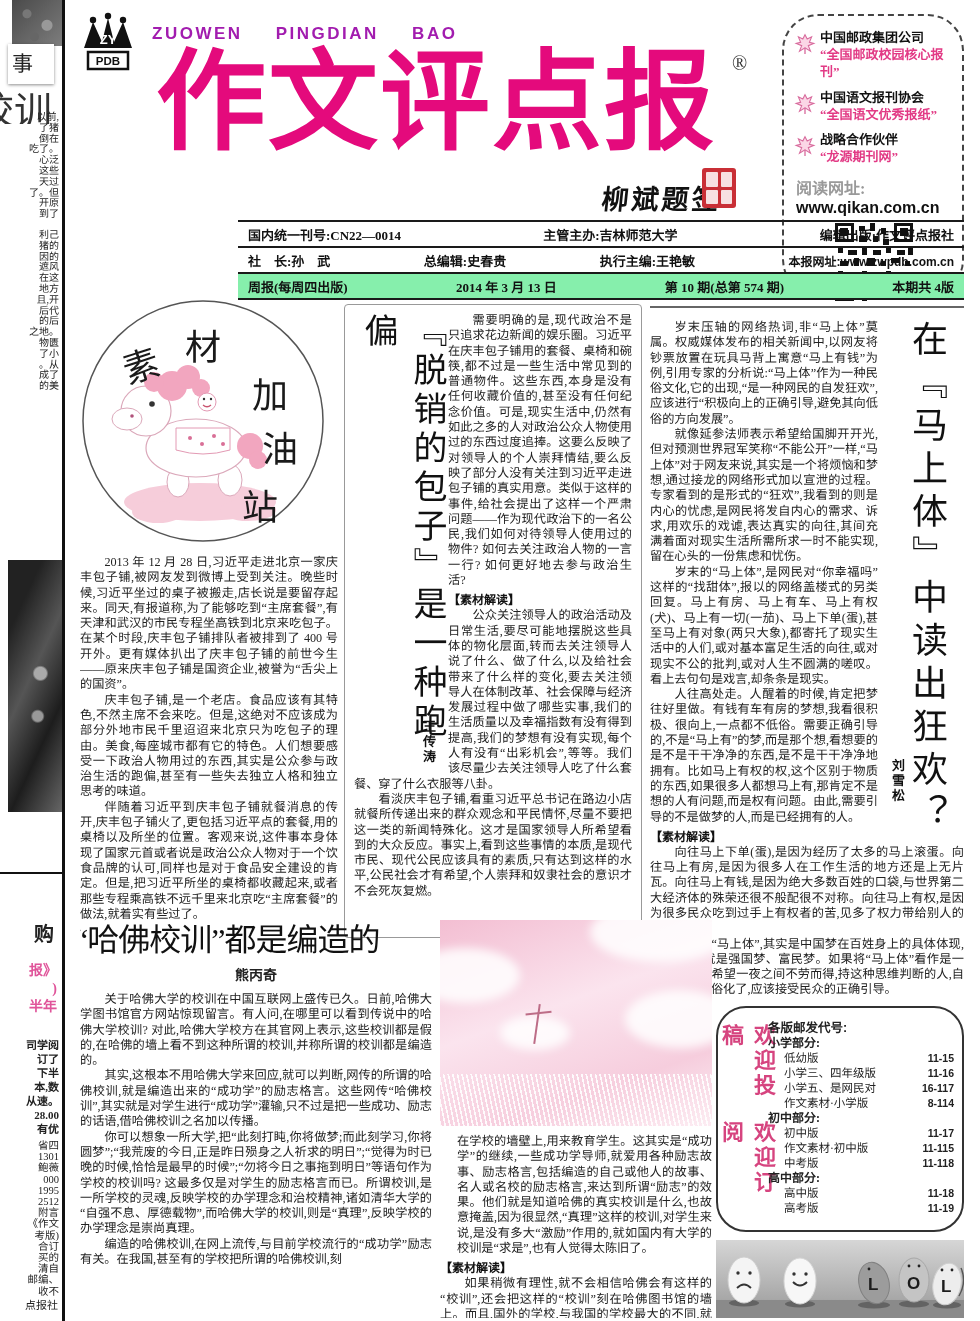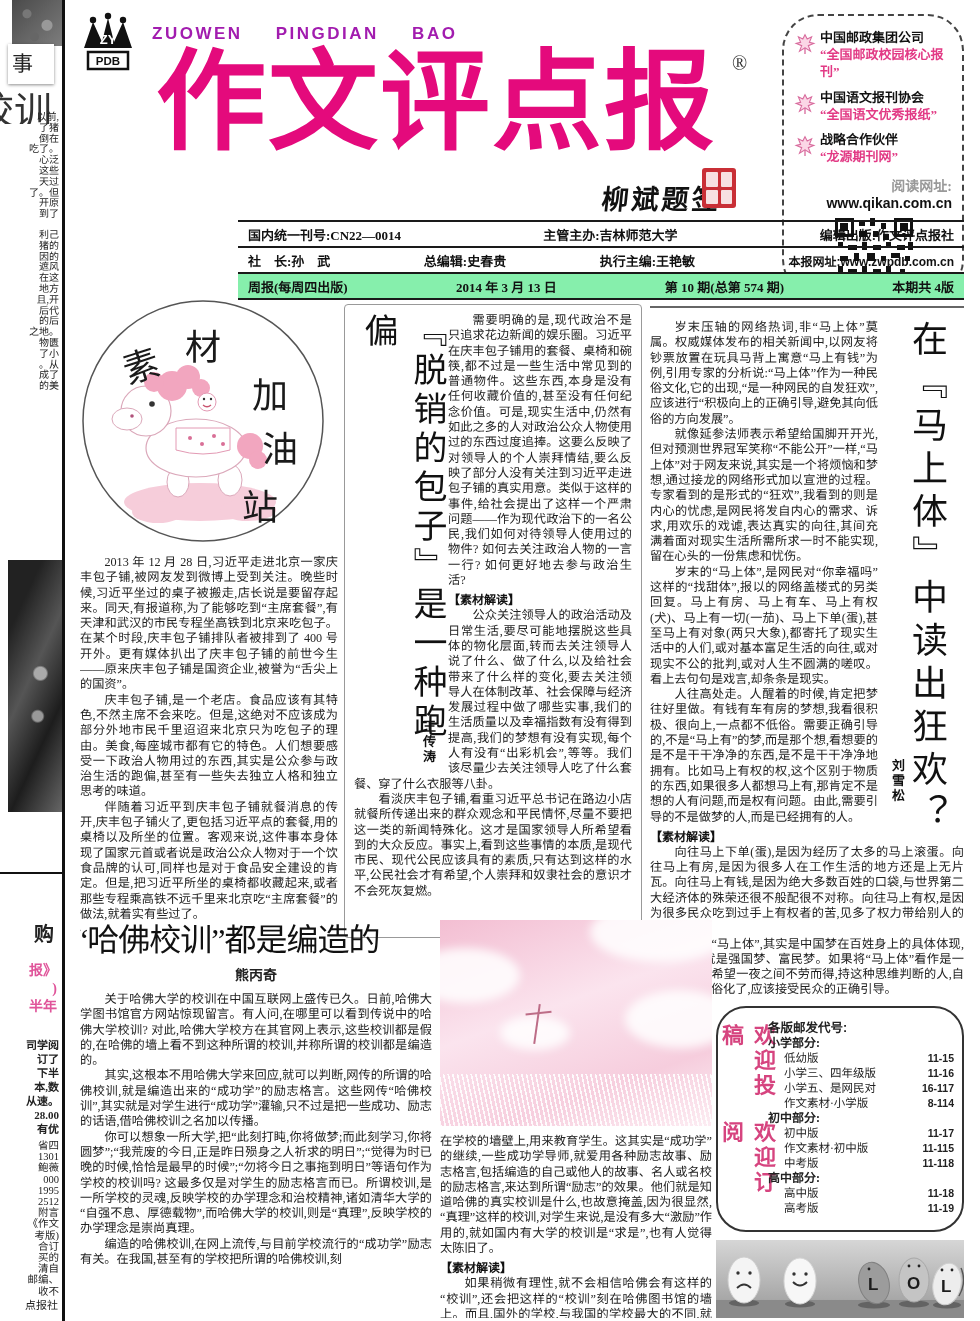--- a/index.html
+++ b/index.html
@@ -41,37 +41,37 @@
   .seal{position:absolute;left:702px;top:168px;width:34px;height:40px;background:#c92f36;border-radius:3px;
      display:grid;grid-template-columns:1fr 1fr;gap:3px;padding:4px;box-sizing:border-box;}
   .seal i{background:rgba(255,255,255,.85);border-radius:1px;}
   
   .pbox{position:absolute;left:782px;top:14px;width:182px;height:282px;border:2.5px dashed #444;
      border-radius:36px;padding:14px 10px 8px 12px;box-sizing:border-box;}
   .pitem{position:relative;padding-left:24px;margin-bottom:9px;}
   .pitem .leaf{position:absolute;left:-2px;top:3px;}
   .porg{font-family:"Liberation Sans",sans-serif;font-size:13px;font-weight:700;color:#111;line-height:1.3;}
   .paward{font-size:13px;font-weight:700;color:#e23a85;line-height:1.3;}
-  .pread{margin-top:8px;font-size:14px;text-align:right;}
+  .pread{margin-top:8px;font-size:16px;text-align:left;}
   .pread .lbl{color:#999;font-weight:700;}
   .pread .url{color:#111;font-weight:700;font-family:"Liberation Sans",sans-serif;}
   .qr{display:block;margin:6px auto 0;}
   
   .edition-blk{position:absolute;left:78px;top:222px;width:152px;}
   .edition{background:#e8e8e8;color:#555;font-size:25px;font-weight:700;letter-spacing:6px;text-align:center;height:40px;line-height:40px;}
   .postal{font-size:13.5px;font-weight:700;text-align:center;height:28px;line-height:30px;color:#111;}
   .ibar{position:absolute;left:238px;top:220px;width:726px;border-top:2px solid #1a1a1a;}
   .ibar .row{display:flex;justify-content:space-between;align-items:center;height:24px;
      border-bottom:2px solid #1a1a1a;padding:0 10px;font-size:13px;font-weight:600;color:#111;gap:23px;}
   .ibar .row.pinkbg{background:#86efac;}
   .ibar .row .sans{font-family:"Liberation Sans",sans-serif;font-size:12px;}
   
   .blk{position:absolute;overflow:hidden;box-sizing:border-box;}
   .blk p{font-size:12.2px;line-height:15.3px;text-align:justify;text-indent:2em;margin:0;color:#222;}
-  .blk p.noind{text-indent:0;}
+  .blk p.noind{text-indent:0;margin-left:17px;}
   .jlabel{font-family:"Liberation Sans",sans-serif;font-size:12px;font-weight:700;color:#111;margin:2px 0 1px;}
   .vhead{position:relative;}
   .vhead h2{margin:0 auto;writing-mode:vertical-rl;font-weight:400;color:#111;}
   .vauthor{position:absolute;writing-mode:vertical-rl;font-size:13px;font-weight:700;letter-spacing:2px;color:#111;}
   
   .blockA{left:80px;top:298px;width:258px;height:640px;}
   
   .blockB{left:344px;top:304px;width:298px;height:634px;border:1px solid #999;border-radius:4px;padding:8px 9px;}
   .vh1{float:left;width:84px;height:452px;margin-right:10px;}
   .vh1 h2{font-size:34px;letter-spacing:5px;height:100%;}

